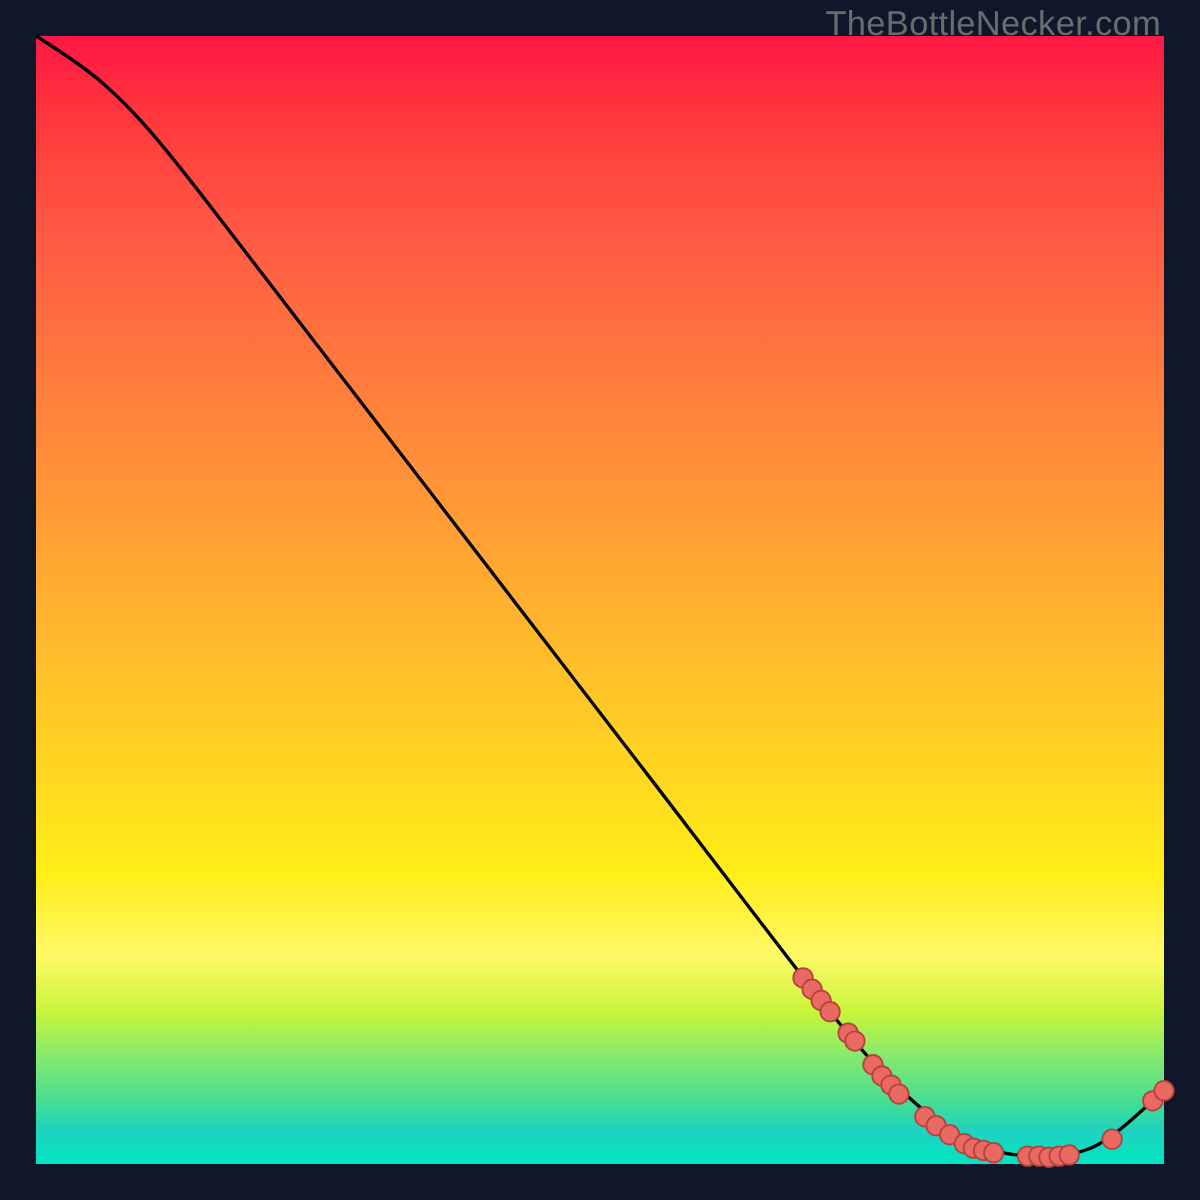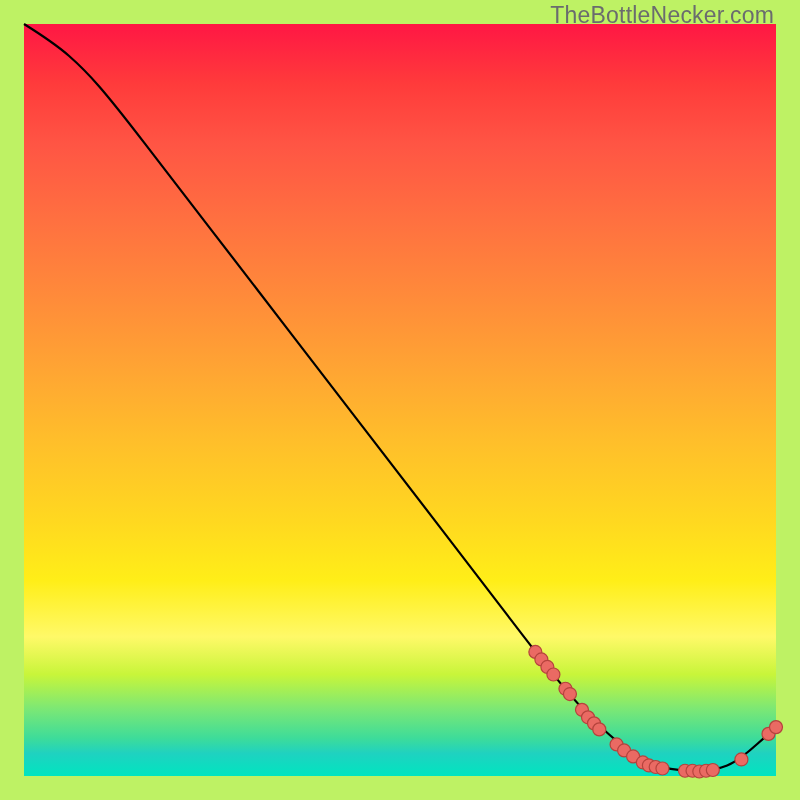--- a/index.html
+++ b/index.html
@@ -10,21 +10,21 @@
     background: #000;
     overflow: hidden;
     font-family: Arial, Helvetica, sans-serif;
   }
   .frame {
     position: absolute;
     left: 0;
     top: 0;
     width: 800px;
     height: 800px;
-    background: #bef264;
+    background: #0f172a;
   }
   .plot {
     position: absolute;
     left: 24px;
     top: 24px;
     width: 752px;
     height: 752px;
     background: linear-gradient(
       to bottom,
       #ff1744 0%,

